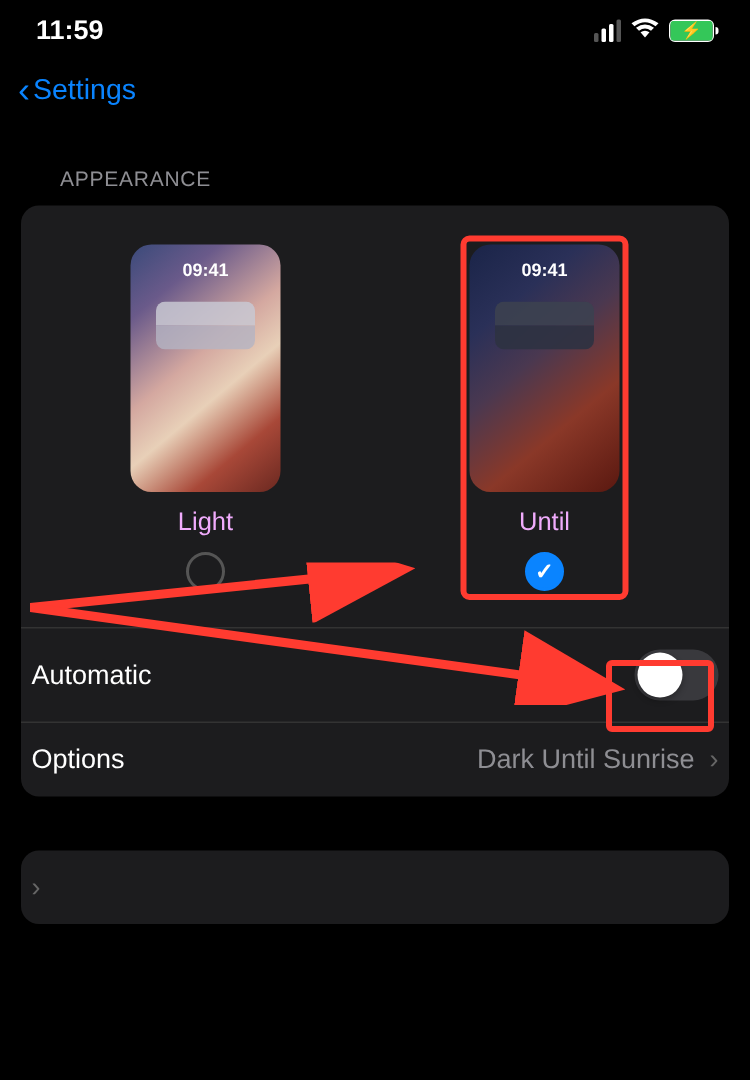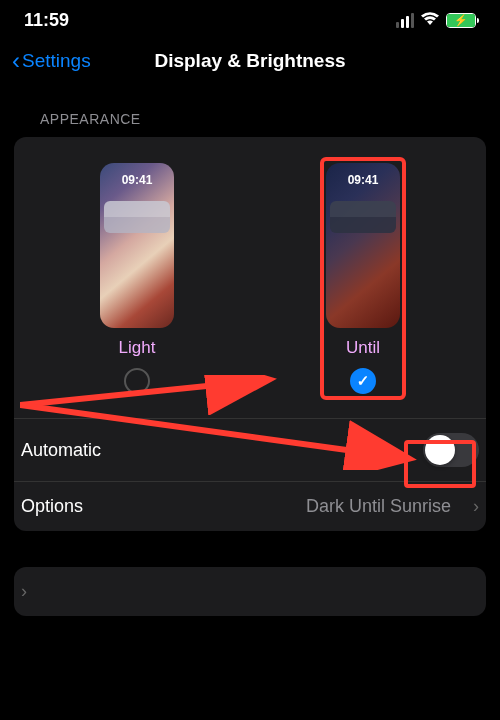--- a/index.html
+++ b/index.html
@@ -62,21 +62,21 @@
       display: flex; justify-content: space-around; padding: 20px 10px 18px;
     }
     .theme-col {
       display: flex; flex-direction: column; align-items: center; gap: 10px;
       padding: 6px; position: relative;
     }
     .theme-col.selected-box {
       border: 4px solid #ff3b30; border-radius: 6px; padding: 2px;
     }
     .phone-preview {
-      width: 74px; height: 165px; border-radius: 14px; position: relative; overflow: hidden;
+      width: 100px; height: 165px; border-radius: 14px; position: relative; overflow: hidden;
     }
     .phone-preview.light {
       background: linear-gradient(140deg,#3a4a7a 0%,#6a5a8a 20%,#d4a8a0 45%,#e8d0b8 60%,#a84838 80%,#6a2820 100%);
     }
     .phone-preview.dark {
       background: linear-gradient(140deg,#1a2448 0%,#2a3058 25%,#4a3850 45%,#8a3828 70%,#5a1810 100%);
     }
     .pv-time {
       color: #fff; font-size: 12px; font-weight: 600; text-align: center; padding-top: 10px;
     }
@@ -92,21 +92,21 @@
     .radio {
       width: 26px; height: 26px; border-radius: 50%; border: 2px solid #555;
       display: flex; align-items: center; justify-content: center;
     }
     .radio.checked { background: #0a84ff; border-color: #0a84ff; }
     .check { color: #fff; font-size: 15px; font-weight: bold; }
     .row {
       display: flex; align-items: center; justify-content: space-between;
       padding: 14px 7px; border-top: 0.5px solid #333; font-size: 18px;
     }
-    .row-right { display: flex; align-items: flex-start; gap: 22px; color: #8e8e93; }
+    .row-right { display: flex; align-items: flex-start; gap: 10px; color: #8e8e93; }
     .chev-r { color: #666; font-size: 18px; }
     .toggle {
       width: 56px; height: 34px; background: #39393d; border-radius: 17px;
       position: relative; cursor: pointer;
     }
     .toggle-knob {
       width: 30px; height: 30px; background: #fff; border-radius: 50%;
       position: absolute; top: 2px; left: 2px; box-shadow: 0 2px 4px rgba(0,0,0,0.3);
     }
     .highlight-box {
@@ -136,21 +136,20 @@
       <div class="battery-fill">⚡</div>
     </div>
   </div>
 </div>
 
 <div class="nav-bar">
   <div class="back-link">
     <span class="back-chev">‹</span>
     <span>Settings</span>
   </div>
-  <div class="nav-title">Display &amp; Brightness</div>
 </div>
 
 <div class="section-header">APPEARANCE</div>
 
 <div class="card">
   <div class="appearance-row">
     <div class="theme-col">
       <div class="phone-preview light">
         <div class="pv-time">09:41</div>
         <div class="pv-widget">

